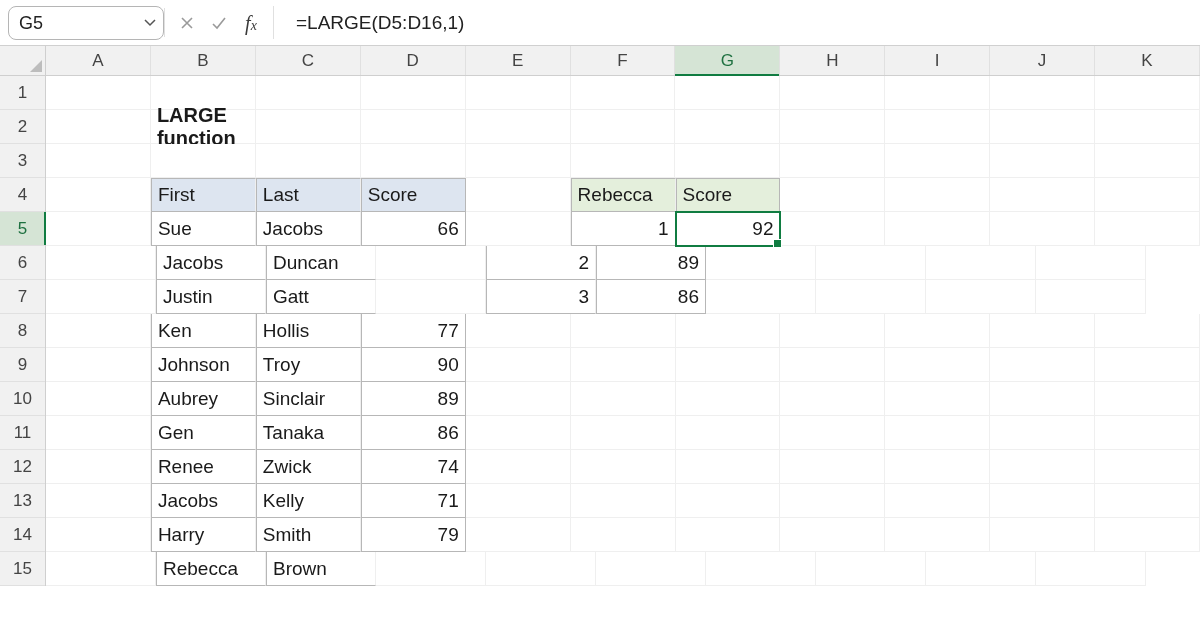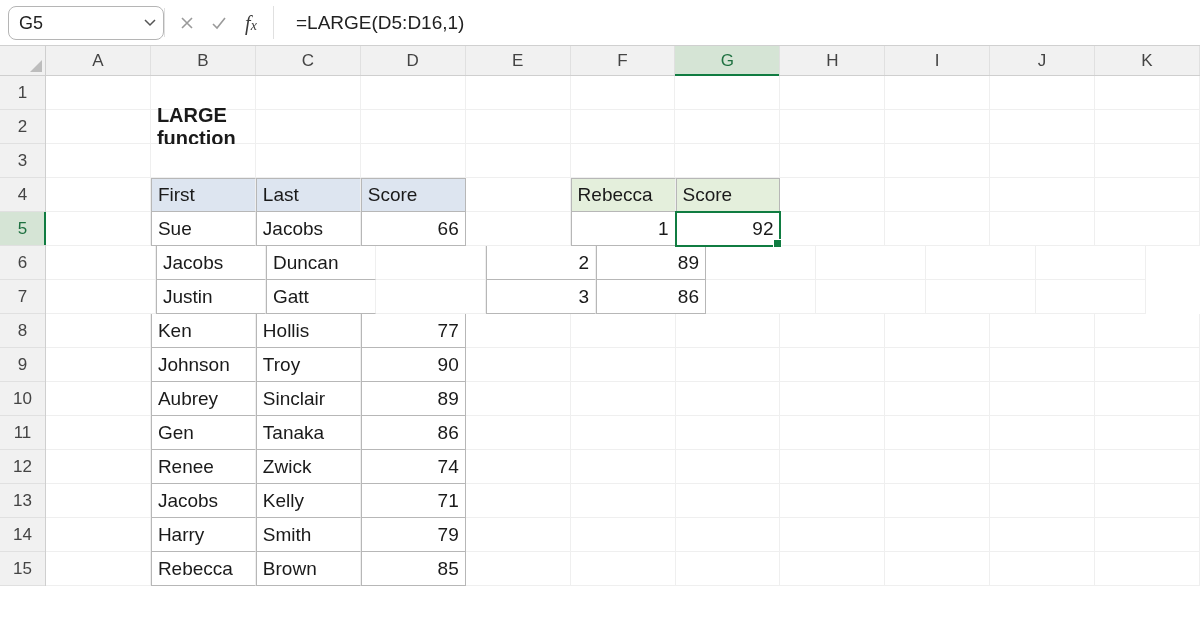--- a/index.html
+++ b/index.html
@@ -440,21 +440,20 @@
         <div class="cell"></div>
         <div class="cell"></div>
         <div class="cell"></div>
         <div class="cell"></div>
         <div class="cell"></div>
       </div>
       <div class="row">
         <div class="cell"></div>
         <div class="cell b-l b-b">Rebecca</div>
         <div class="cell b-l b-b">Brown</div>
-        <div class="cell b-l b-b b-r num">85</div>
         <div class="cell"></div>
         <div class="cell"></div>
         <div class="cell"></div>
         <div class="cell"></div>
         <div class="cell"></div>
         <div class="cell"></div>
         <div class="cell"></div>
       </div>
     </div>
 </div>

